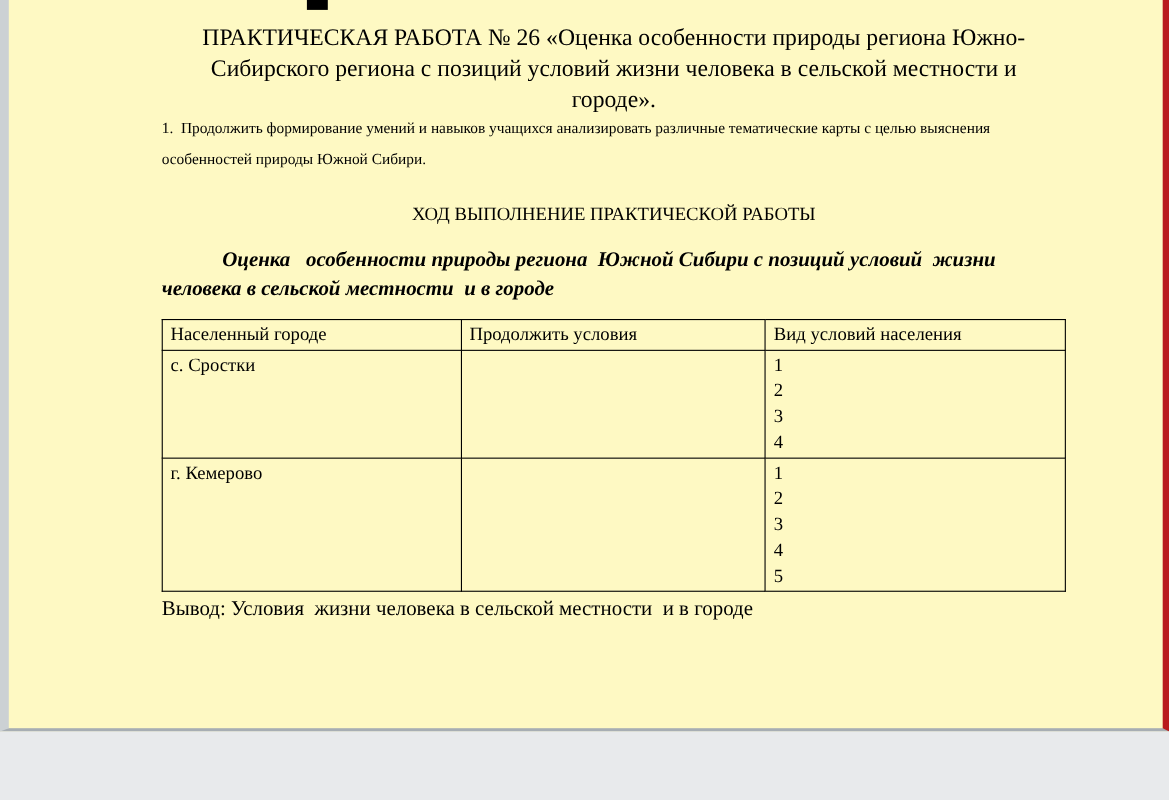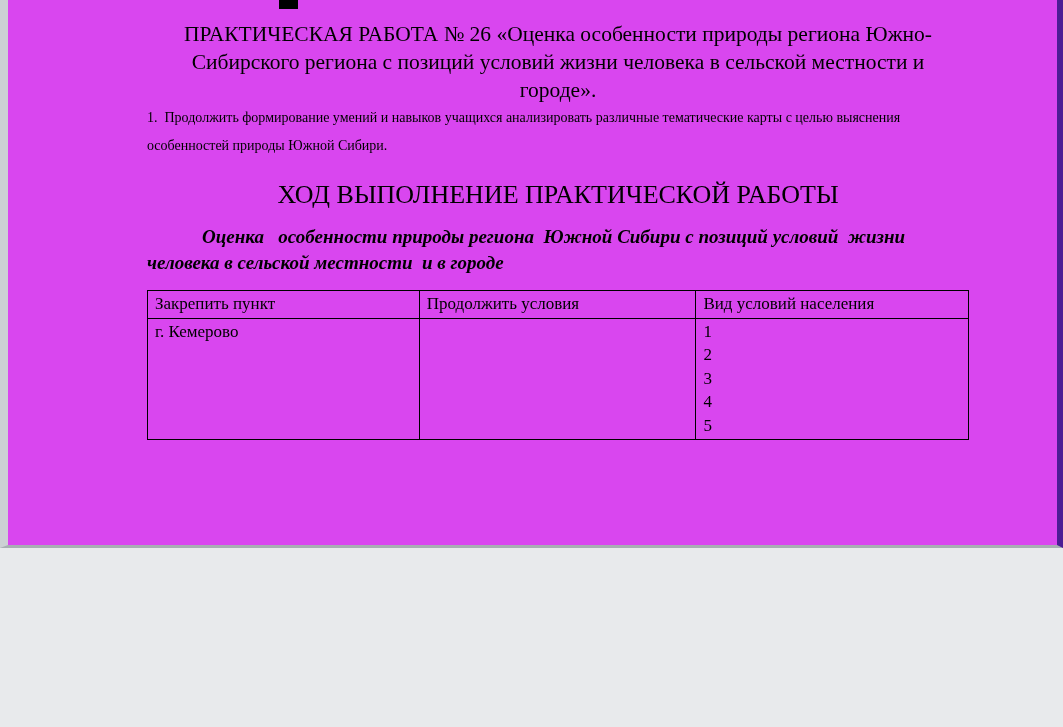--- a/index.html
+++ b/index.html
@@ -2,25 +2,25 @@
 <html><head>
 <meta charset="utf-8">
 <style>
   * { margin: 0; padding: 0; box-sizing: border-box; }
   html, body { background: #e8eaec; }
   body { font-family: "Liberation Serif", serif; }
 
   .page {
     position: relative;
     width: 1063px;
-    height: 548px;
-    background: #d946ef;
+    height: 665px;
+    background: #fef9c3;
     overflow: hidden;
     border-left: 8px solid #ccd1d4;
-    border-right: 6px solid #4c1d95;
+    border-right: 6px solid #b91c1c;
     border-bottom: 3px solid #a7aeb3;
     color: #000;
   }
 
   .scan-mark {
     position: absolute;
     top: 0;
     left: 271px;
     width: 19px;
     height: 9px;
@@ -47,21 +47,21 @@
 
   .goal {
     font-size: 14px;
     line-height: 27.5px;
     white-space: pre-wrap;
   }
 
   .section-heading {
     margin-top: 24px;
     text-align: center;
-    font-size: 26px;
+    font-size: 17px;
     font-weight: normal;
     line-height: 24px;
   }
 
   .task {
     margin-top: 17px;
     font-size: 19px;
     font-weight: bold;
     font-style: italic;
     line-height: 26px;
@@ -120,33 +120,42 @@
     <p class="task">Оценка   особенности природы региона  Южной Сибири с позиций условий  жизни человека в сельской местности  и в городе</p>
 
     <table class="assessment">
       <colgroup>
         <col class="c1">
           <col class="c2">
           <col class="c3">
       </colgroup>
       <thead>
         <tr>
-          <th>Закрепить пункт</th>
+          <th>Населенный городе</th>
           <th>Продолжить условия</th>
           <th>Вид условий населения</th>
         </tr>
       </thead>
       <tbody>
+        <tr class="row-1">
+          <td>с. Сростки</td>
+          <td></td>
+          <td class="nums">1
+2
+3
+4</td>
+        </tr>
         <tr class="row-2">
           <td>г. Кемерово</td>
           <td></td>
           <td class="nums">1
 2
 3
 4
 5</td>
         </tr>
       </tbody>
     </table>
 
+    <p class="conclusion">Вывод: Условия  жизни человека в сельской местности  и в городе</p>
 
   </div>
 </div>
 
 </body></html>

